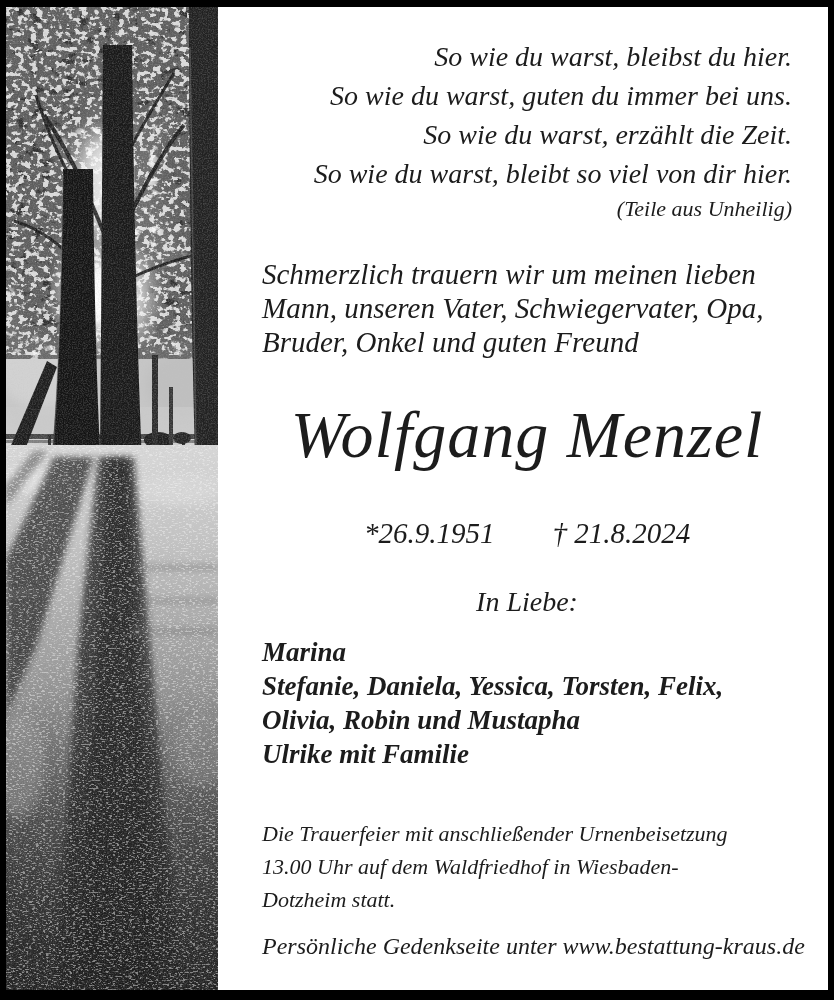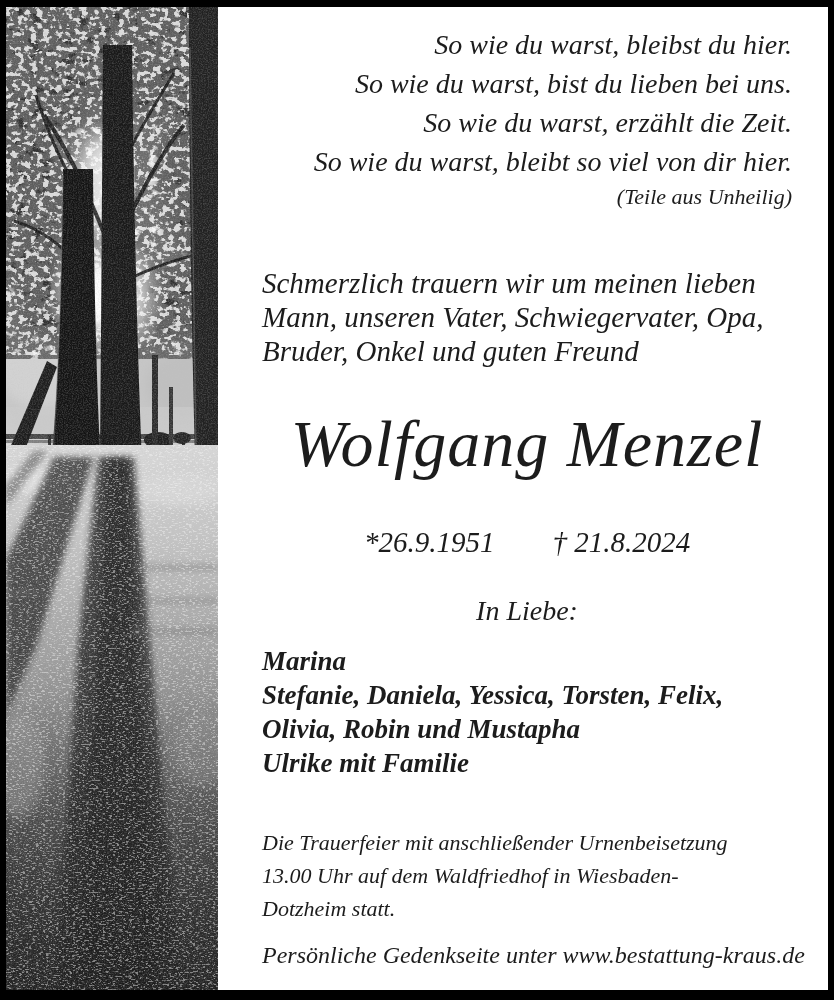--- a/index.html
+++ b/index.html
@@ -25,34 +25,34 @@
   }
   .photo-wrap svg { display: block; }
   .content {
     position: absolute;
     left: 212px; top: 0; right: 0; bottom: 0;
     padding: 0 36px 0 44px;
     color: #1c1c1c;
     font-style: italic;
   }
   .poem {
-    margin-top: 18px;
+    margin-top: 30px;
     text-align: right;
     font-size: 28px;
     line-height: 39px;
     white-space: nowrap;
   }
   .attribution {
     text-align: right;
     font-size: 22px;
     line-height: 32px;
     white-space: nowrap;
   }
   .intro {
-    margin-top: 53px;
+    margin-top: 32px;
     font-size: 29px;
     line-height: 34px;
     white-space: nowrap;
   }
   .name {
     margin: 38px 0 0 0;
     text-align: center;
     font-size: 66px;
     line-height: 76px;
     font-weight: normal;
@@ -223,21 +223,21 @@
 
       <rect x="0" y="438" width="212" height="545" filter="url(#grassTex)" opacity="0.45"></rect>
       <rect x="0" y="0" width="212" height="983" filter="url(#grainF)" opacity="0.22"></rect>
     </svg>
   </div>
 
   <div class="content">
 
     <div class="poem">
       <div>So wie du warst, bleibst du hier.</div>
-      <div>So wie du warst, bist du lieben bei uns.</div>
+      <div>So wie du warst, guten du immer bei uns.</div>
       <div>So wie du warst, erzählt die Zeit.</div>
       <div>So wie du warst, bleibt so viel von dir hier.</div>
       <div class="attribution">(Teile aus Unheilig)</div>
     </div>
 
     <div class="intro">
       <div>Schmerzlich trauern wir um meinen lieben</div>
       <div>Mann, unseren Vater, Schwiegervater, Opa,</div>
       <div>Bruder, Onkel und guten Freund</div>
     </div>

